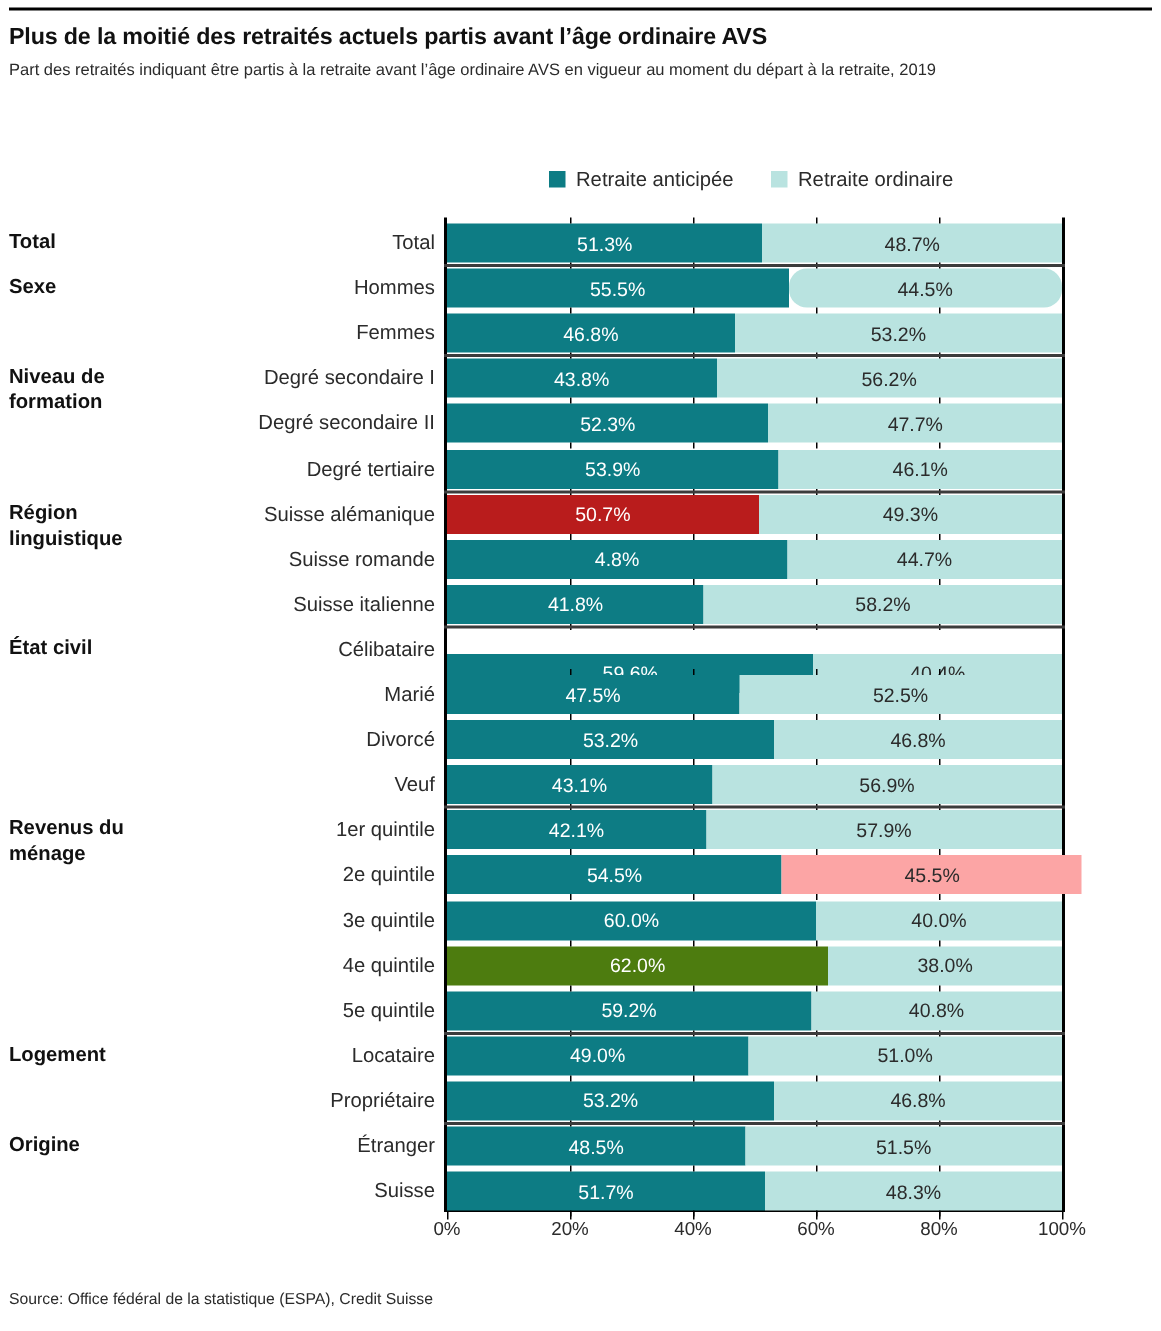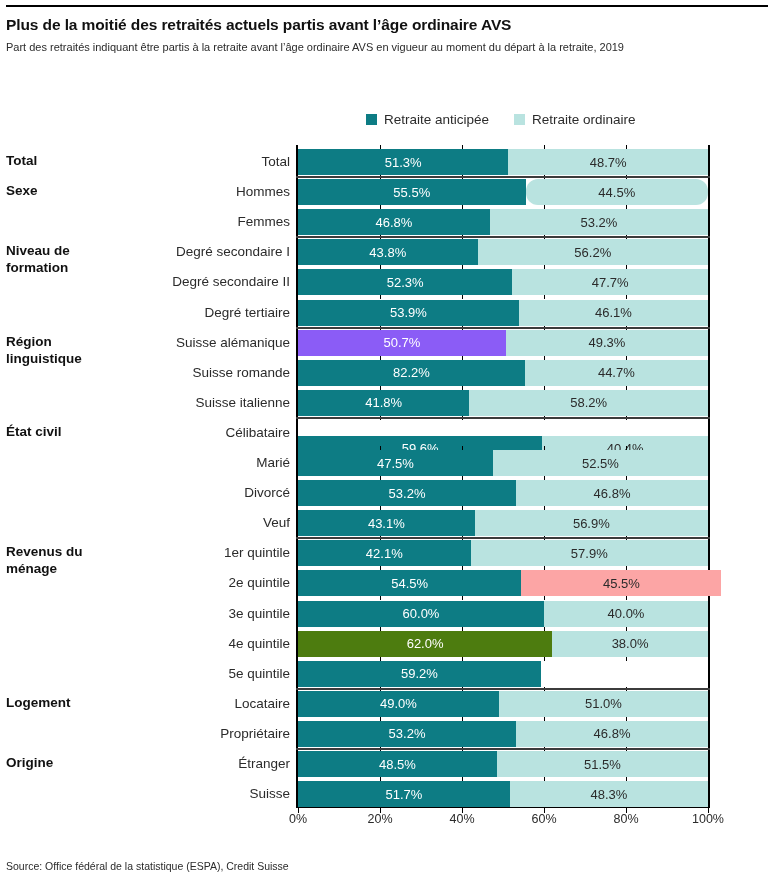--- a/index.html
+++ b/index.html
@@ -332,30 +332,30 @@
     </div>
     <div class="bar-row" style="top: 154.5px;">
       <div class="seg seg-early" style="width: 220.99px; background: rgb(13, 124, 132);">
         <span class="seg-label">53.9%</span>
       </div>
       <div class="seg seg-ordinary" style="left: 220.99px; width: 189.01px; background: rgb(185, 227, 224);">
         <span class="seg-label">46.1%</span>
       </div>
     </div>
     <div class="bar-row" style="top: 184.6px;">
-      <div class="seg seg-early" style="width: 207.87px; background: #8b5cf6;">
+      <div class="seg seg-early" style="width: 207.87px; background: #b91c1c;">
         <span class="seg-label">50.7%</span>
       </div>
       <div class="seg seg-ordinary" style="left: 207.87px; width: 202.13px; background: rgb(185, 227, 224); text-align: center;">
         <span class="seg-label">49.3%</span>
       </div>
     </div>
     <div class="bar-row" style="top: 214.7px;">
       <div class="seg seg-early" style="width: 226.73px; background: rgb(13, 124, 132);">
-        <span class="seg-label">82.2%</span>
+        <span class="seg-label">4.8%</span>
       </div>
       <div class="seg seg-ordinary" style="left: 226.73px; width: 183.27px; background: rgb(185, 227, 224);">
         <span class="seg-label">44.7%</span>
       </div>
     </div>
     <div class="bar-row" style="top: 244.8px;">
       <div class="seg seg-early" style="width: 171.38px; background: rgb(13, 124, 132);">
         <span class="seg-label">41.8%</span>
       </div>
       <div class="seg seg-ordinary" style="left: 171.38px; width: 238.62px; background: rgb(185, 227, 224);">
@@ -422,20 +422,23 @@
       <div class="seg seg-early" style="width: 254.2px; background: #4d7c0f;">
         <span class="seg-label">62.0%</span>
       </div>
       <div class="seg seg-ordinary" style="left: 254.2px; width: 155.8px; background: rgb(185, 227, 224);">
         <span class="seg-label">38.0%</span>
       </div>
     </div>
     <div class="bar-row" style="top: 515.7px;">
       <div class="seg seg-early" style="width: 242.72px; background: rgb(13, 124, 132);">
         <span class="seg-label">59.2%</span>
+      </div>
+      <div class="seg seg-ordinary" style="left: 242.72px; width: 167.28px; background: rgb(185, 227, 224);">
+        <span class="seg-label">40.8%</span>
       </div>
     </div>
     <div class="bar-row" style="top: 545.8px;">
       <div class="seg seg-early" style="width: 200.9px; background: rgb(13, 124, 132);">
         <span class="seg-label">49.0%</span>
       </div>
       <div class="seg seg-ordinary" style="left: 200.9px; width: 209.1px; background: rgb(185, 227, 224);">
         <span class="seg-label">51.0%</span>
       </div>
     </div>

